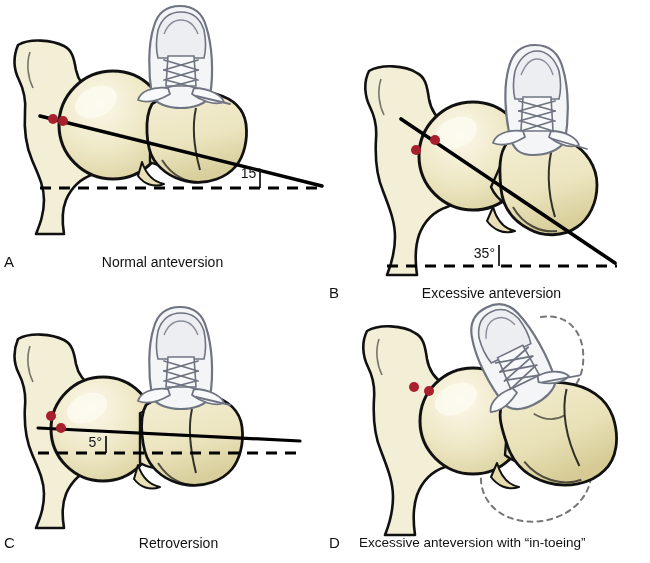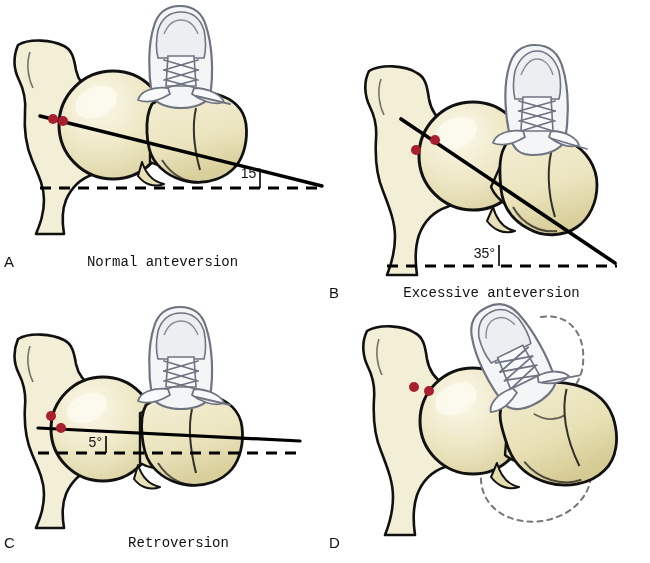--- a/index.html
+++ b/index.html
@@ -54,21 +54,20 @@
   }
   .panel-title {
     position: absolute;
     left: 0;
     top: 0;
     width: 325px;
     text-align: center;
     font-size: 14px;
     color: #111111;
     line-height: 22px;
-    font-family: Liberation Mono, monospace;
   }
   #panel-d .panel-title {
     text-align: left;
     left: 34px;
     width: 291px;
     font-size: 13.5px;
   }
   #panel-b .panel-title { left: 10px; width: 313px; }
   #panel-c .panel-title { left: 16px; width: 325px; }
 </style>
@@ -365,16 +364,17 @@
         <path d="M190 102 C174 100 162 106 160 114 C170 118 182 114 192 108 Z" fill="#f8f9fb" stroke="#6f7481" stroke-width="1.8" stroke-linejoin="round"></path>
         <path d="M218 102 C234 102 244 110 246 116 C236 120 224 114 216 108 Z" fill="#f8f9fb" stroke="#6f7481" stroke-width="1.8" stroke-linejoin="round"></path>
         <path d="M220 110 L256 120" fill="none" stroke="#6f7481" stroke-width="1.8" stroke-linecap="round"></path>
       </g>
 
       <circle cx="89" cy="106" r="5" fill="#a81f2e"></circle>
       <circle cx="104" cy="110" r="5" fill="#a81f2e"></circle>
     </svg>
     <div class="caption-row">
       <span class="panel-letter">D</span>
+      <span class="panel-title">Excessive anteversion with “in-toeing”</span>
     </div>
   </div>
 
 </div>
 
 </body></html>

